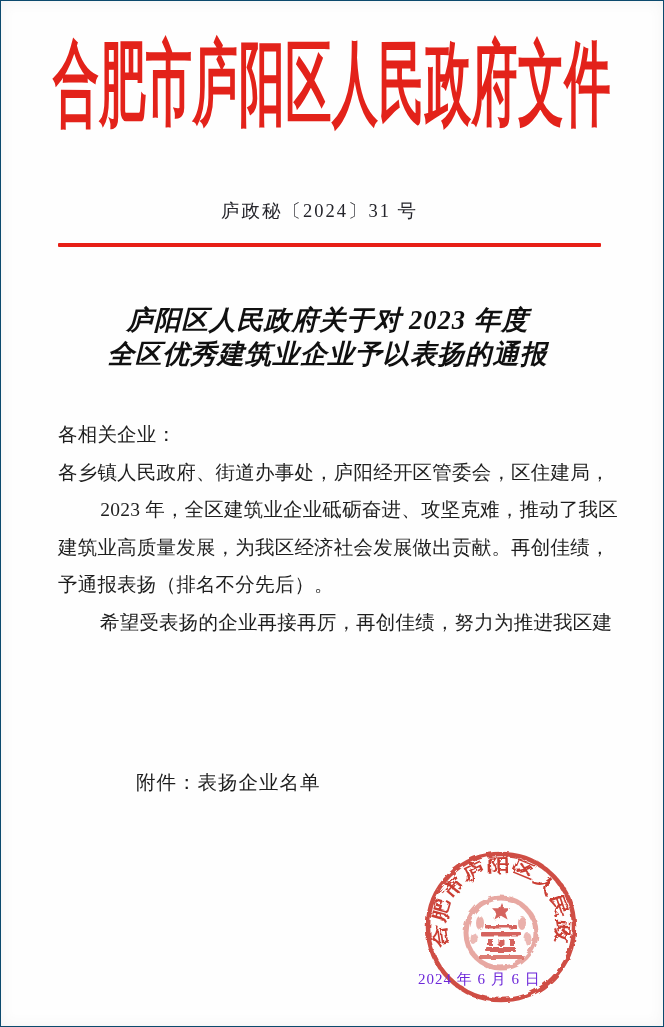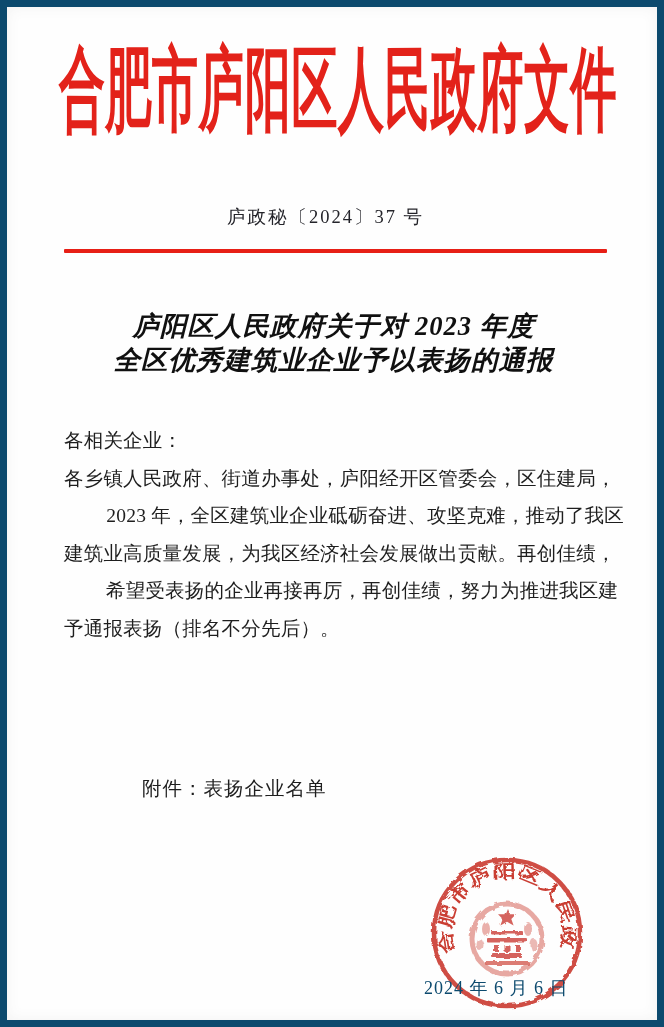--- a/index.html
+++ b/index.html
@@ -1,21 +1,21 @@
 <!DOCTYPE html>
 <html><head>
 <meta charset="utf-8">
 <style>
   html,body{margin:0;padding:0;background:#ffffff;}
   .page{
     position:relative;
     width:664px;height:1027px;
     box-sizing:border-box;
     background:#fefefe;
-    border:7px solid #0c4a6e;
+    border:1px solid #0c4a6e;
     box-shadow:inset 0 0 14px rgba(90,90,90,.07);
     overflow:hidden;
     font-family:"Liberation Serif","DejaVu Serif",serif;
   }
   .letterhead{
     position:absolute;top:36px;left:0;width:662px;
     text-align:center;white-space:nowrap;
     font-size:46px;line-height:48px;font-weight:700;
     color:#e3221a;
     transform:scaleY(2.0);transform-origin:50% 0;
@@ -49,47 +49,47 @@
     position:absolute;left:135px;top:768px;
     font-size:19.5px;line-height:28px;color:#1e1e1e;
     letter-spacing:1px;white-space:nowrap;
   }
   .seal{
     position:absolute;left:421px;top:846px;width:158px;height:160px;
     z-index:1;opacity:.9;
   }
   .issue-date{
     position:absolute;left:417px;top:969px;z-index:2;
-    font-size:18px;color:#0c4a6e;letter-spacing:1px;
+    font-size:15px;color:#6d28d9;letter-spacing:1px;
     white-space:nowrap;
   }
 </style>
 </head>
 <body>
 
 <div class="page">
 
   <div class="letterhead">合肥市庐阳区人民政府文件</div>
 
-  <div class="docnum">庐政秘〔2024〕37 号</div>
+  <div class="docnum">庐政秘〔2024〕31 号</div>
 
   <div class="redline"></div>
 
   <div class="doc-title">
     <div>庐阳区人民政府关于对 2023 年度</div>
     <div>全区优秀建筑业企业予以表扬的通报</div>
   </div>
 
   <div class="body-text">
     <div class="ln">各相关企业：</div>
     <div class="ln">各乡镇人民政府、街道办事处，庐阳经开区管委会，区住建局，</div>
     <div class="ln ind-first">2023 年，全区建筑业企业砥砺奋进、攻坚克难，推动了我区</div>
     <div class="ln">建筑业高质量发展，为我区经济社会发展做出贡献。再创佳绩，</div>
+    <div class="ln">予通报表扬（排名不分先后）。</div>
     <div class="ln ind-block">希望受表扬的企业再接再厉，再创佳绩，努力为推进我区建</div>
-    <div class="ln">予通报表扬（排名不分先后）。</div>
   </div>
 
   <div class="attach">附件：表扬企业名单</div>
 
   <svg class="seal" viewBox="0 0 158 160" xmlns="http://www.w3.org/2000/svg">
     <defs>
       <filter id="distress" x="-15%" y="-15%" width="130%" height="130%">
         <feTurbulence type="fractalNoise" baseFrequency="0.13" numOctaves="3" seed="11" result="t"></feTurbulence>
         <feDisplacementMap in="SourceGraphic" in2="t" scale="4"></feDisplacementMap>
       </filter>

